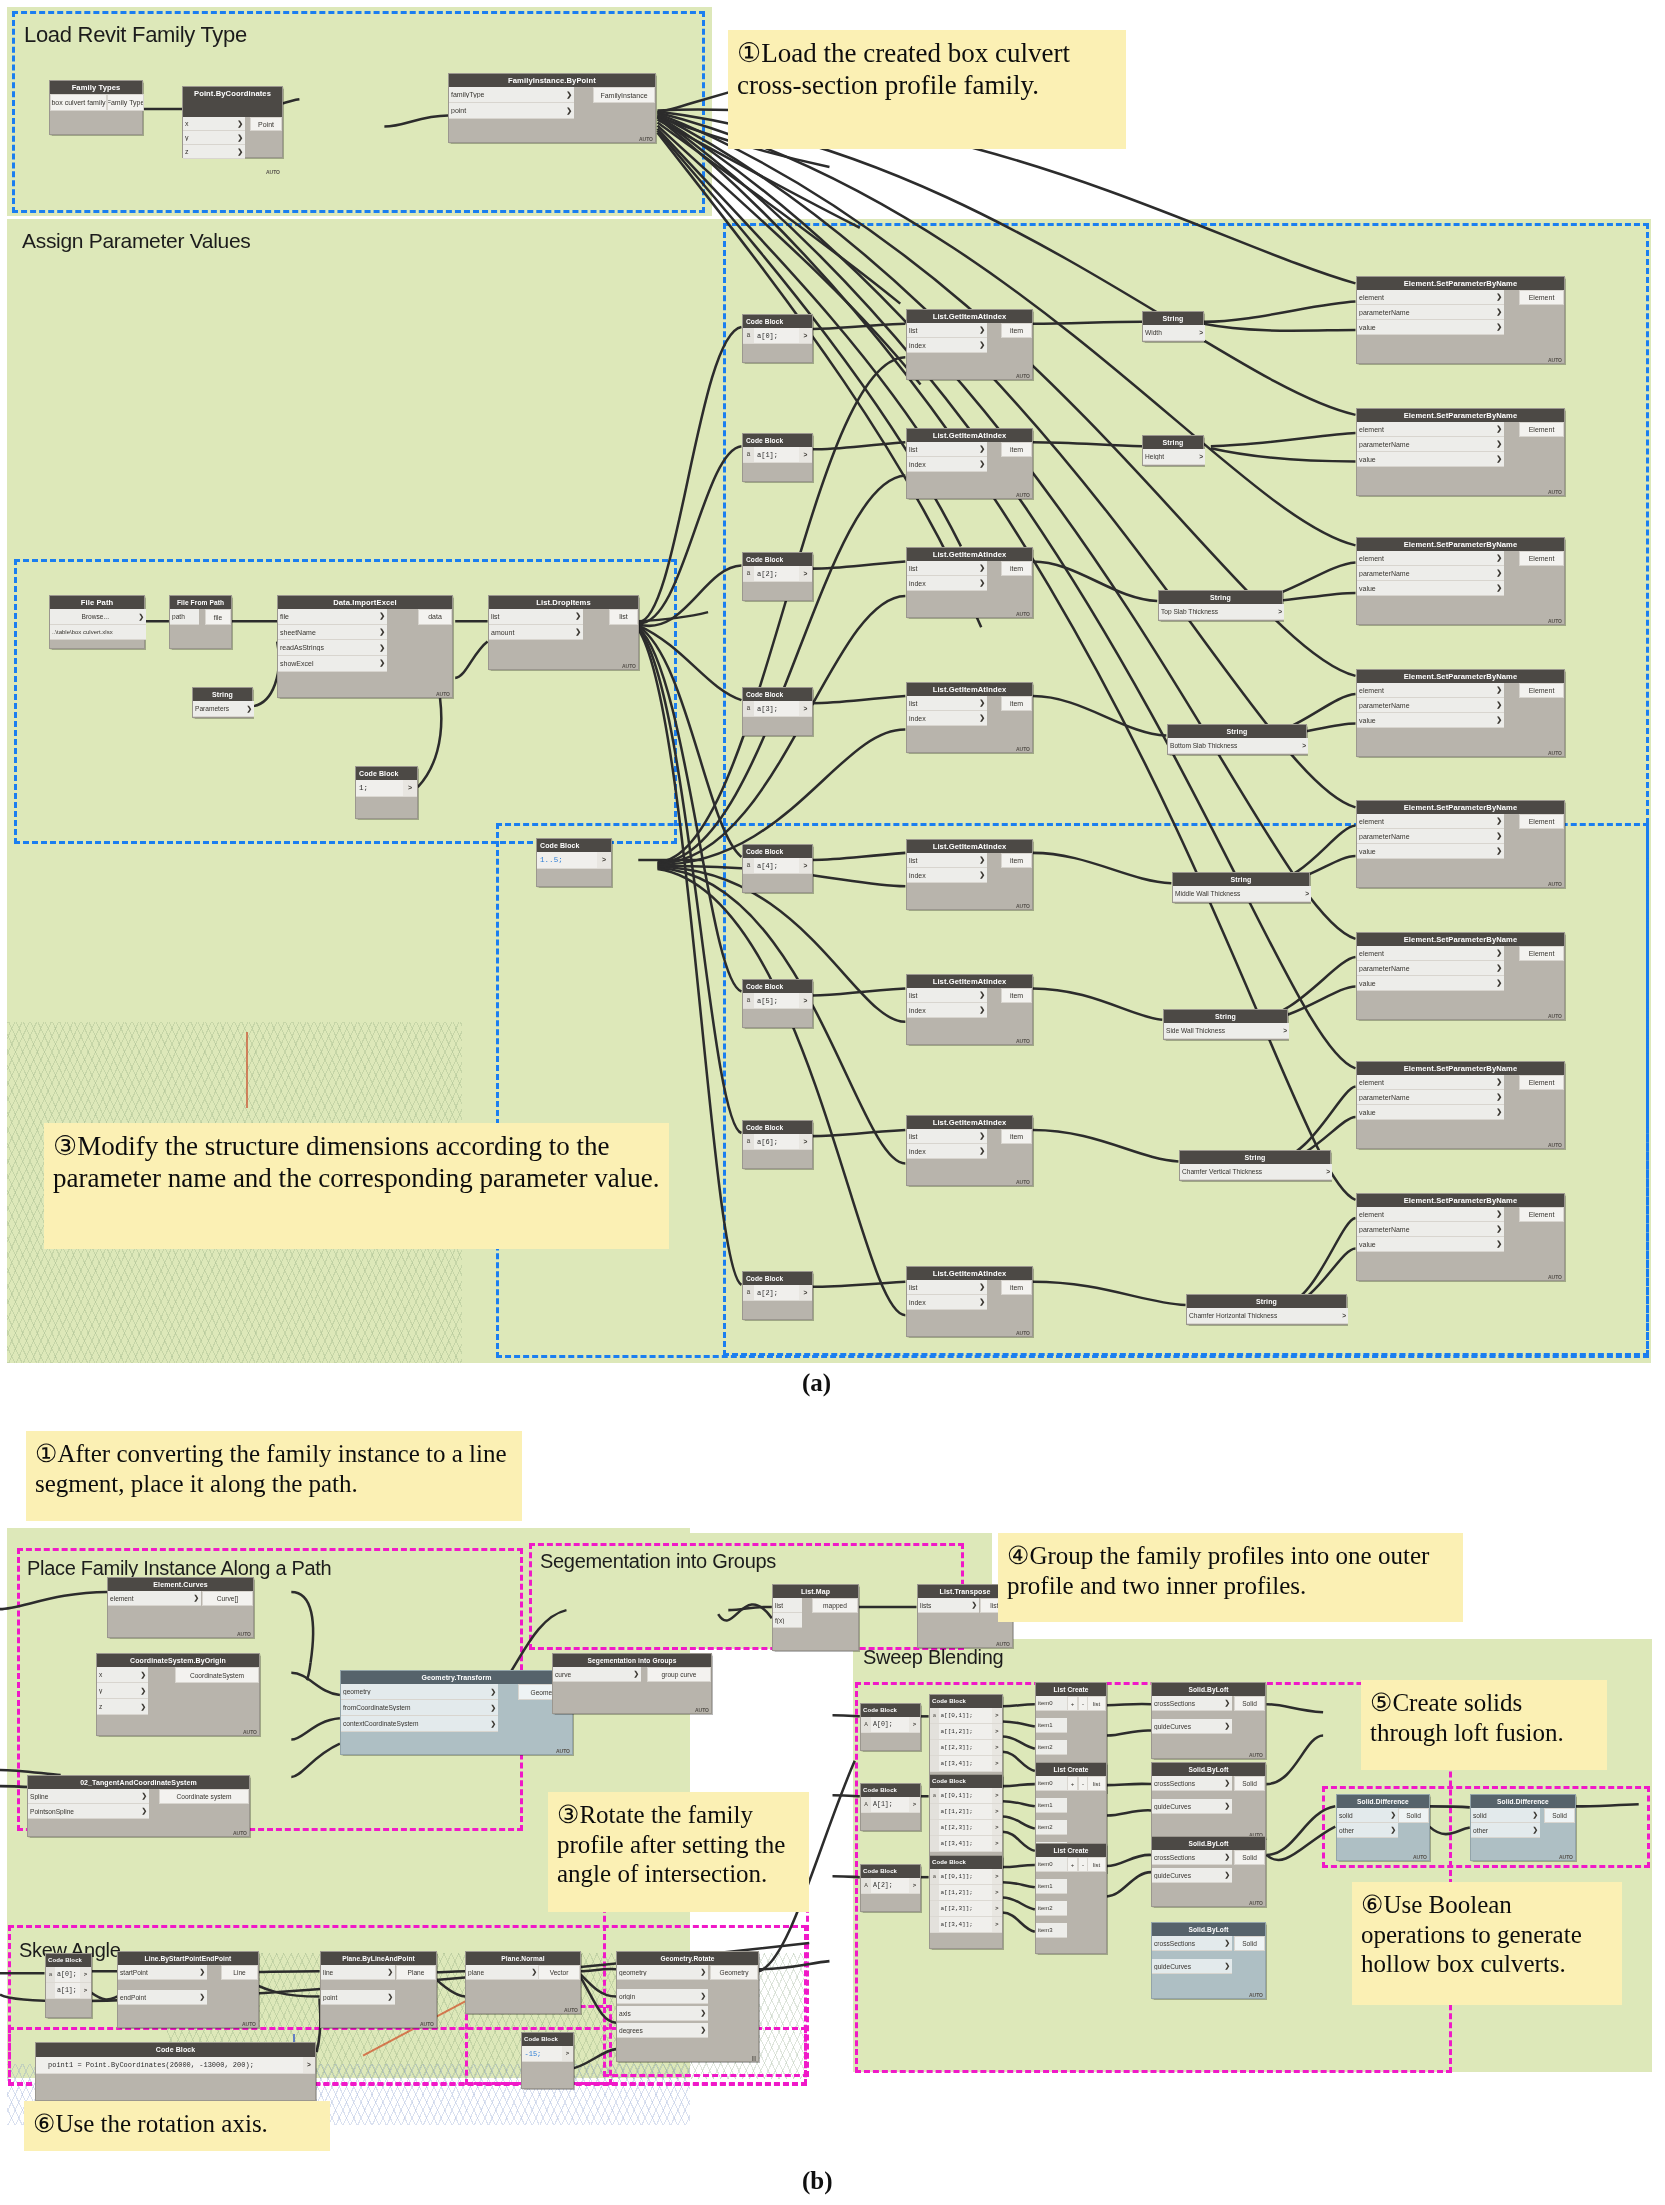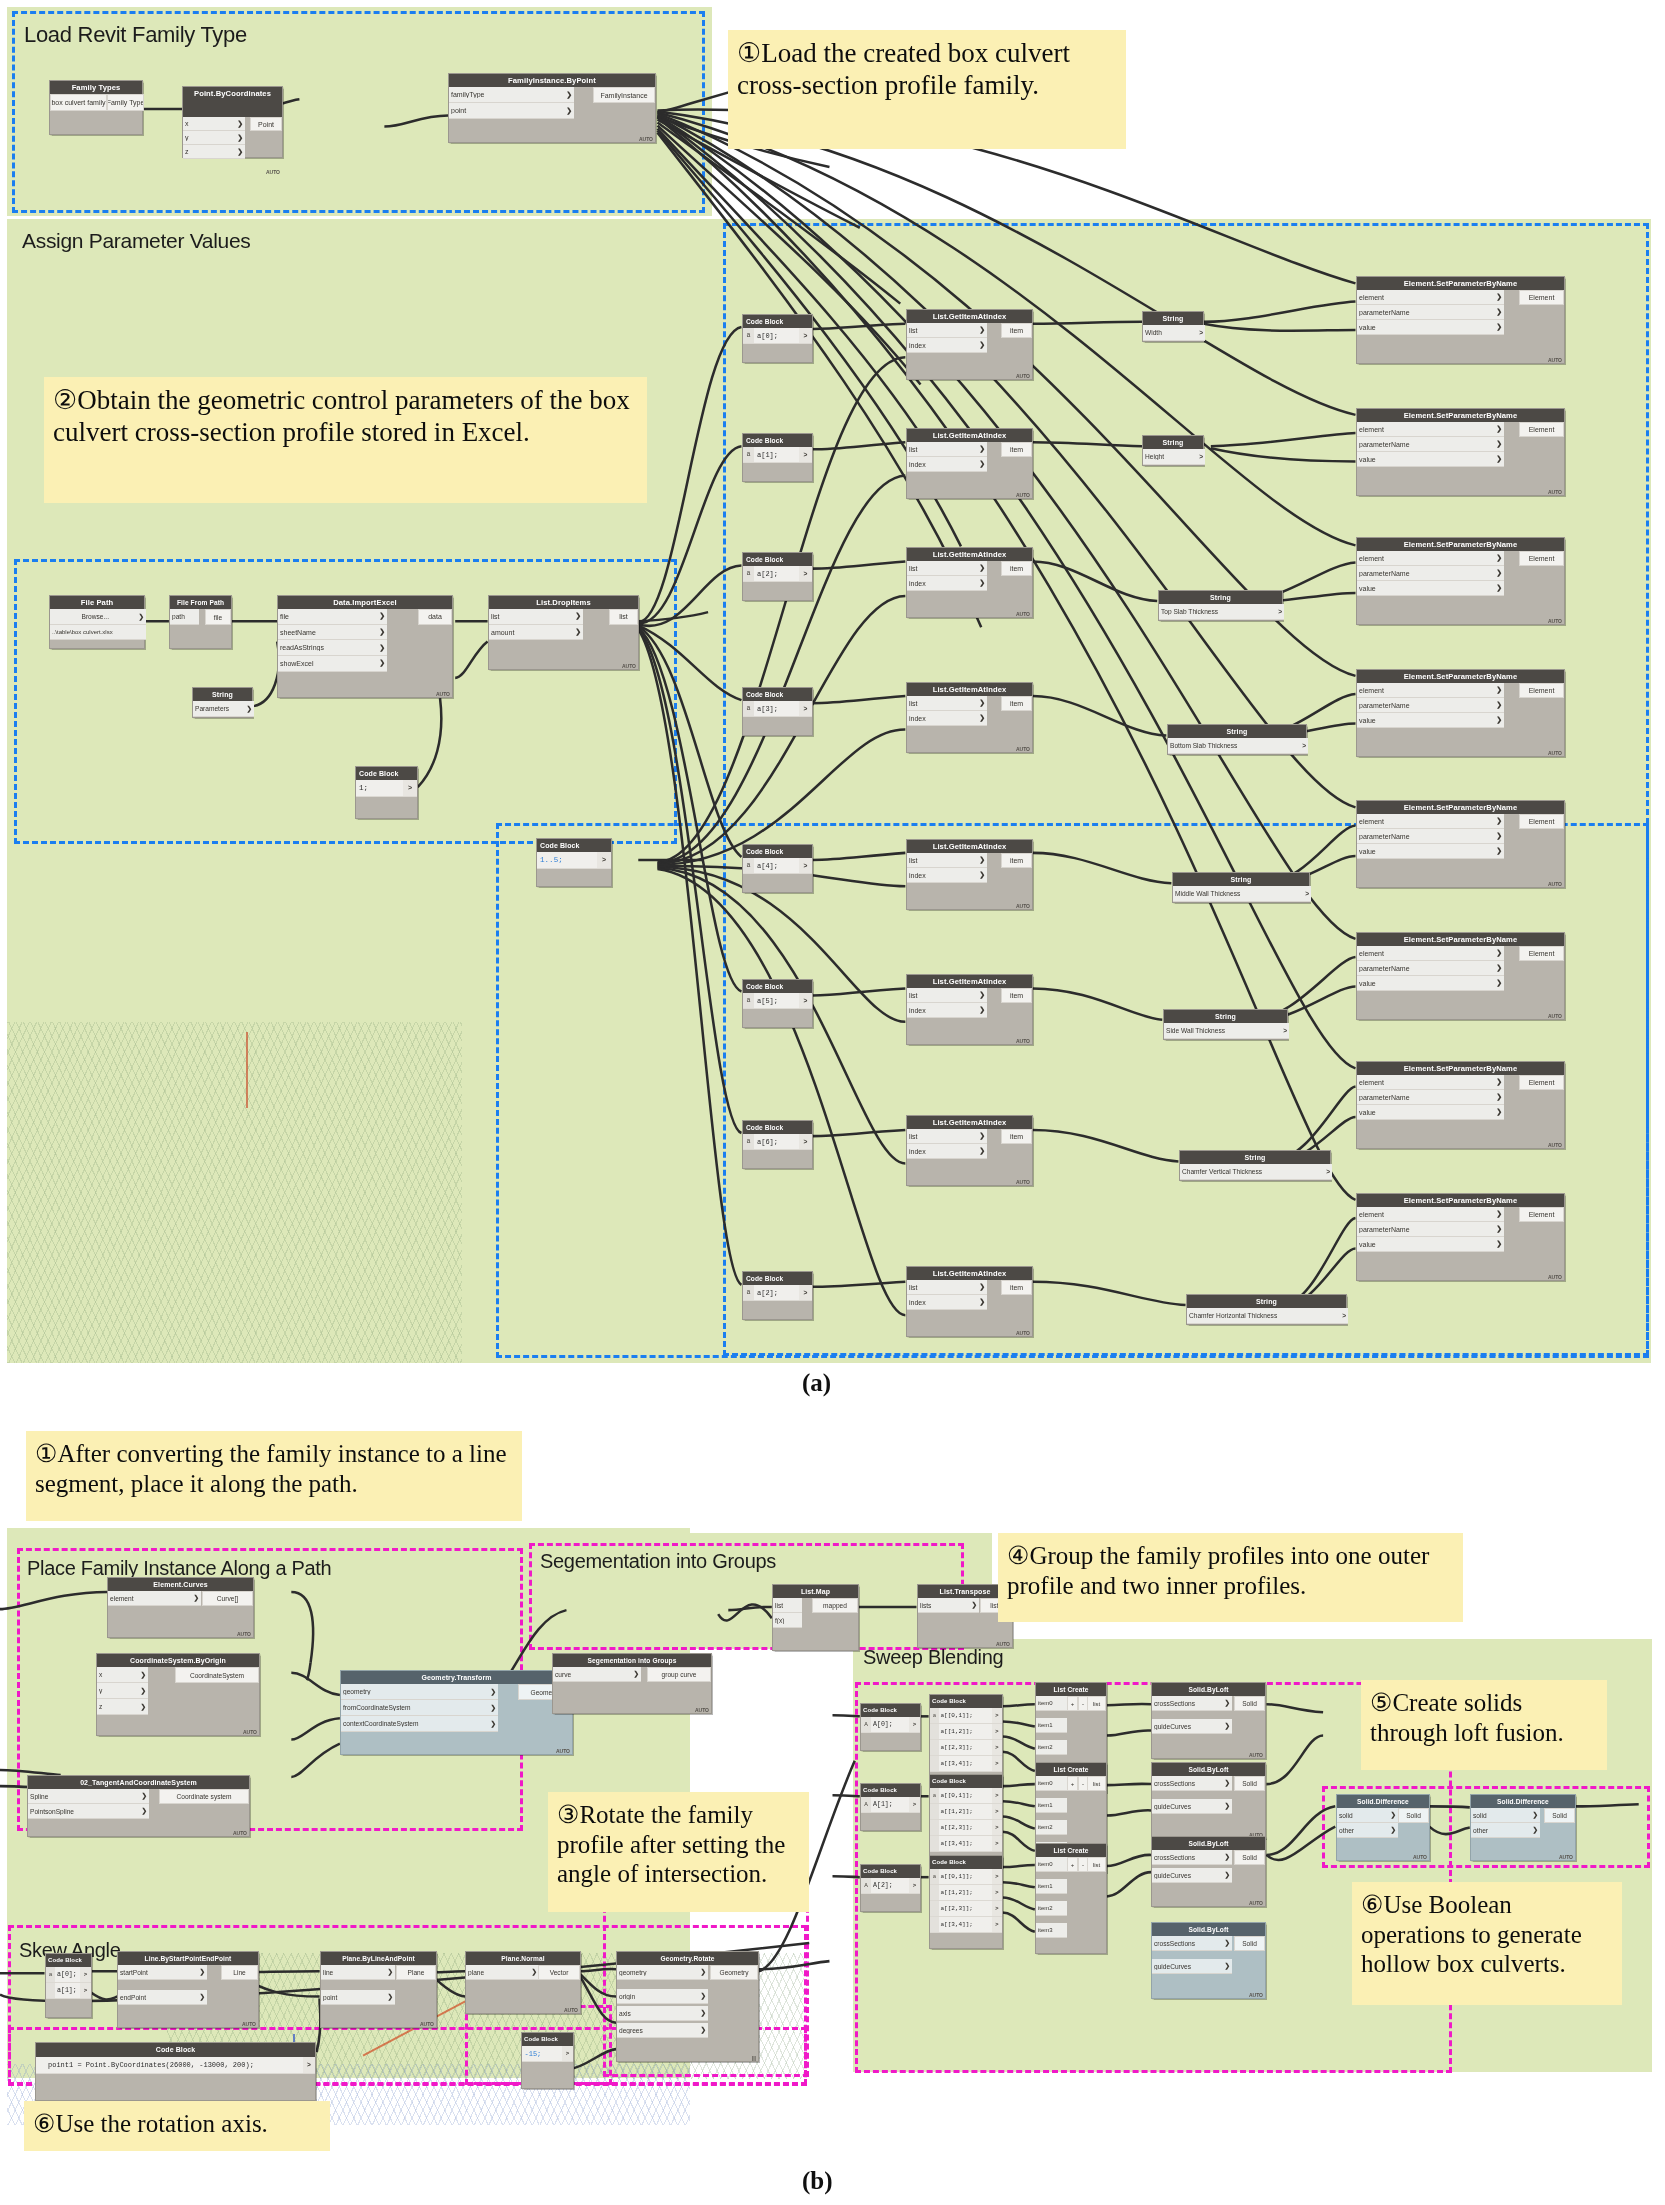--- a/index.html
+++ b/index.html
@@ -724,21 +724,21 @@
       <div class="port" style="width:147px;height:15px;font-size:7px;">
           <span class="pname">value</span>
           <span class="chev">❯</span>
         </div>
       <div class="outport" style="right:0;top:0;width:45px;height:15px;font-size:7px;">Element</div>
       <div class="auto" style="font-size:5px;">AUTO</div>
     </div>
   </div>
 
   <div class="callout pad" style="left:728px;top:30px;width:398px;height:119px;font-size:27px;">①Load the created box culvert cross-section profile family.</div>
-  <div class="callout pad" style="left:44px;top:377px;width:603px;height:126px;font-size:27px;">②Obtain the geometric control parameters of the box culvert cross-section profile stored in Excel.</div>
+  <div class="callout pad" style="left:44px;top:1123px;width:625px;height:126px;font-size:27px;">③Modify the structure dimensions according to the parameter name and the corresponding parameter value.</div>
 
   <div class="caption" style="left:802px;top:1369px;font-size:25px;">(a)</div>
 
   <div class="canvas" style="left:7px;top:1528px;width:683px;height:550px;"></div>
   <div class="canvas" style="left:527px;top:1533px;width:465px;height:116px;"></div>
   <div class="canvas" style="left:853px;top:1639px;width:799px;height:433px;"></div>
   <div class="gridbg" style="left:167px;top:1953px;width:637px;height:126px;"></div>
   <div class="gridbg blue" style="left:7px;top:2064px;width:683px;height:61px;"></div>
   <div class="axis" style="left:354px;top:2019px;width:152px;height:1.5px;background:#d14a22;opacity:.7;transform:rotate(-28deg);"></div>
   <div class="axis" style="left:293px;top:2034px;width:2px;height:40px;background:#3555c9;opacity:.7;"></div>

